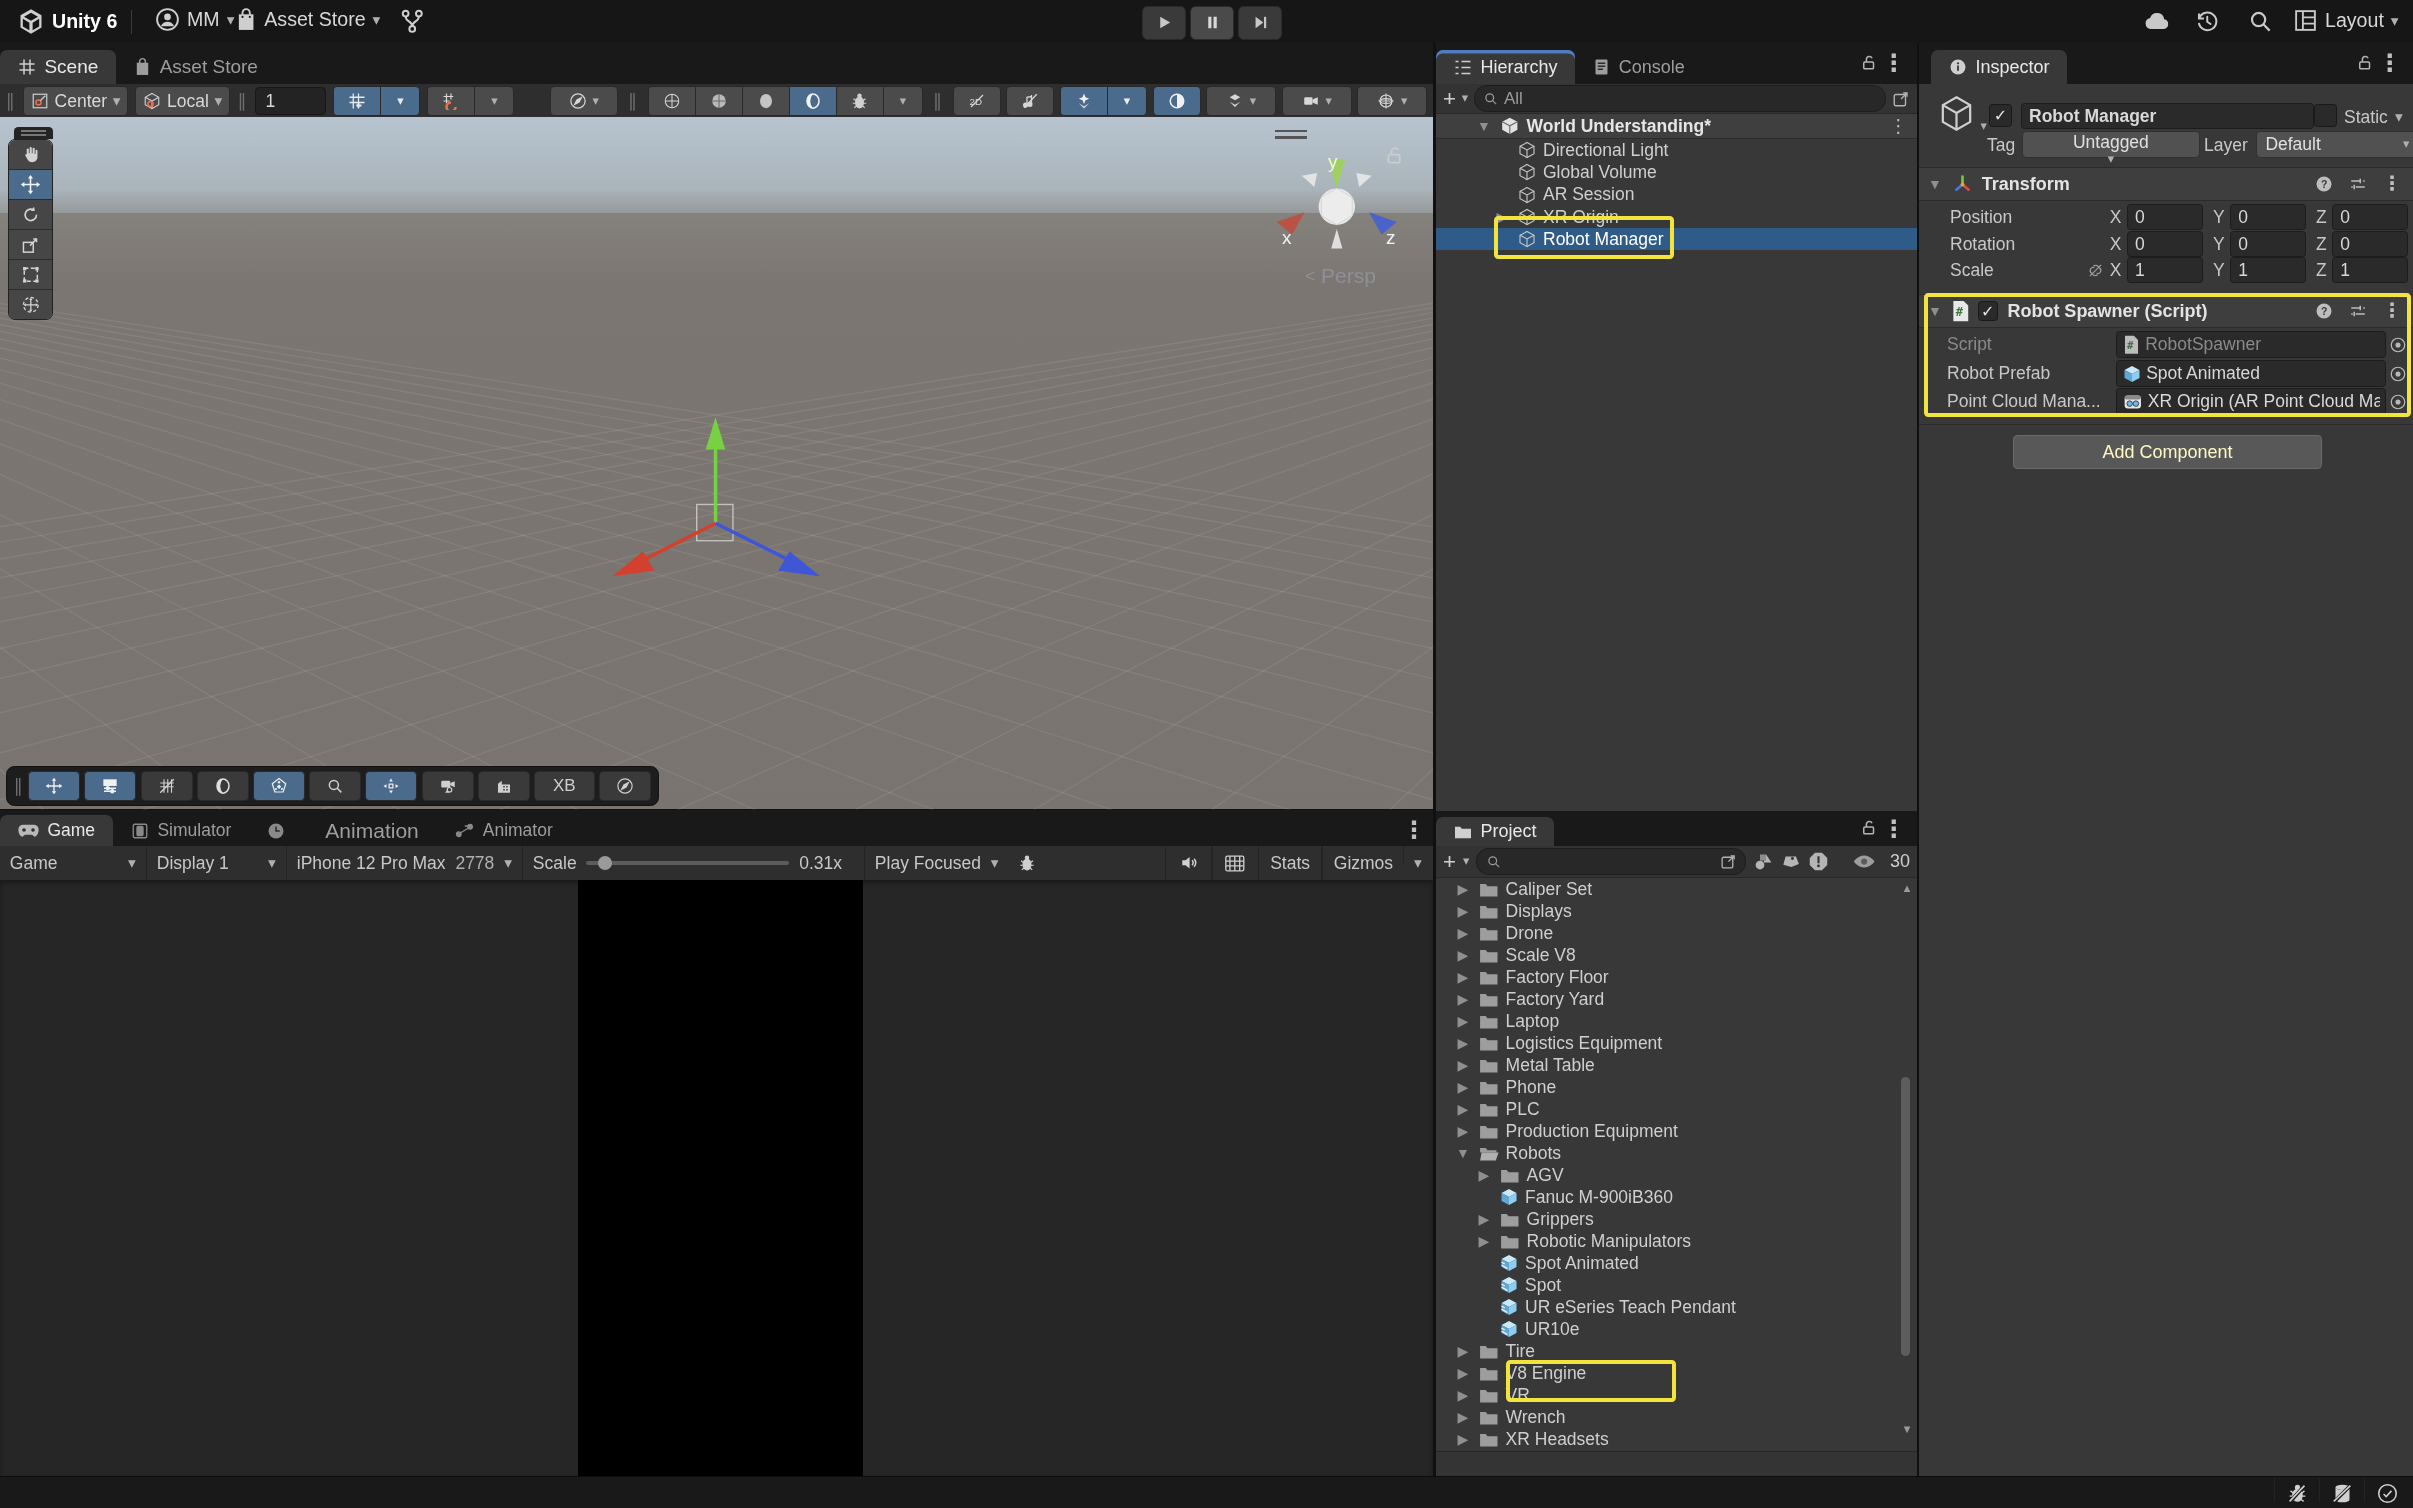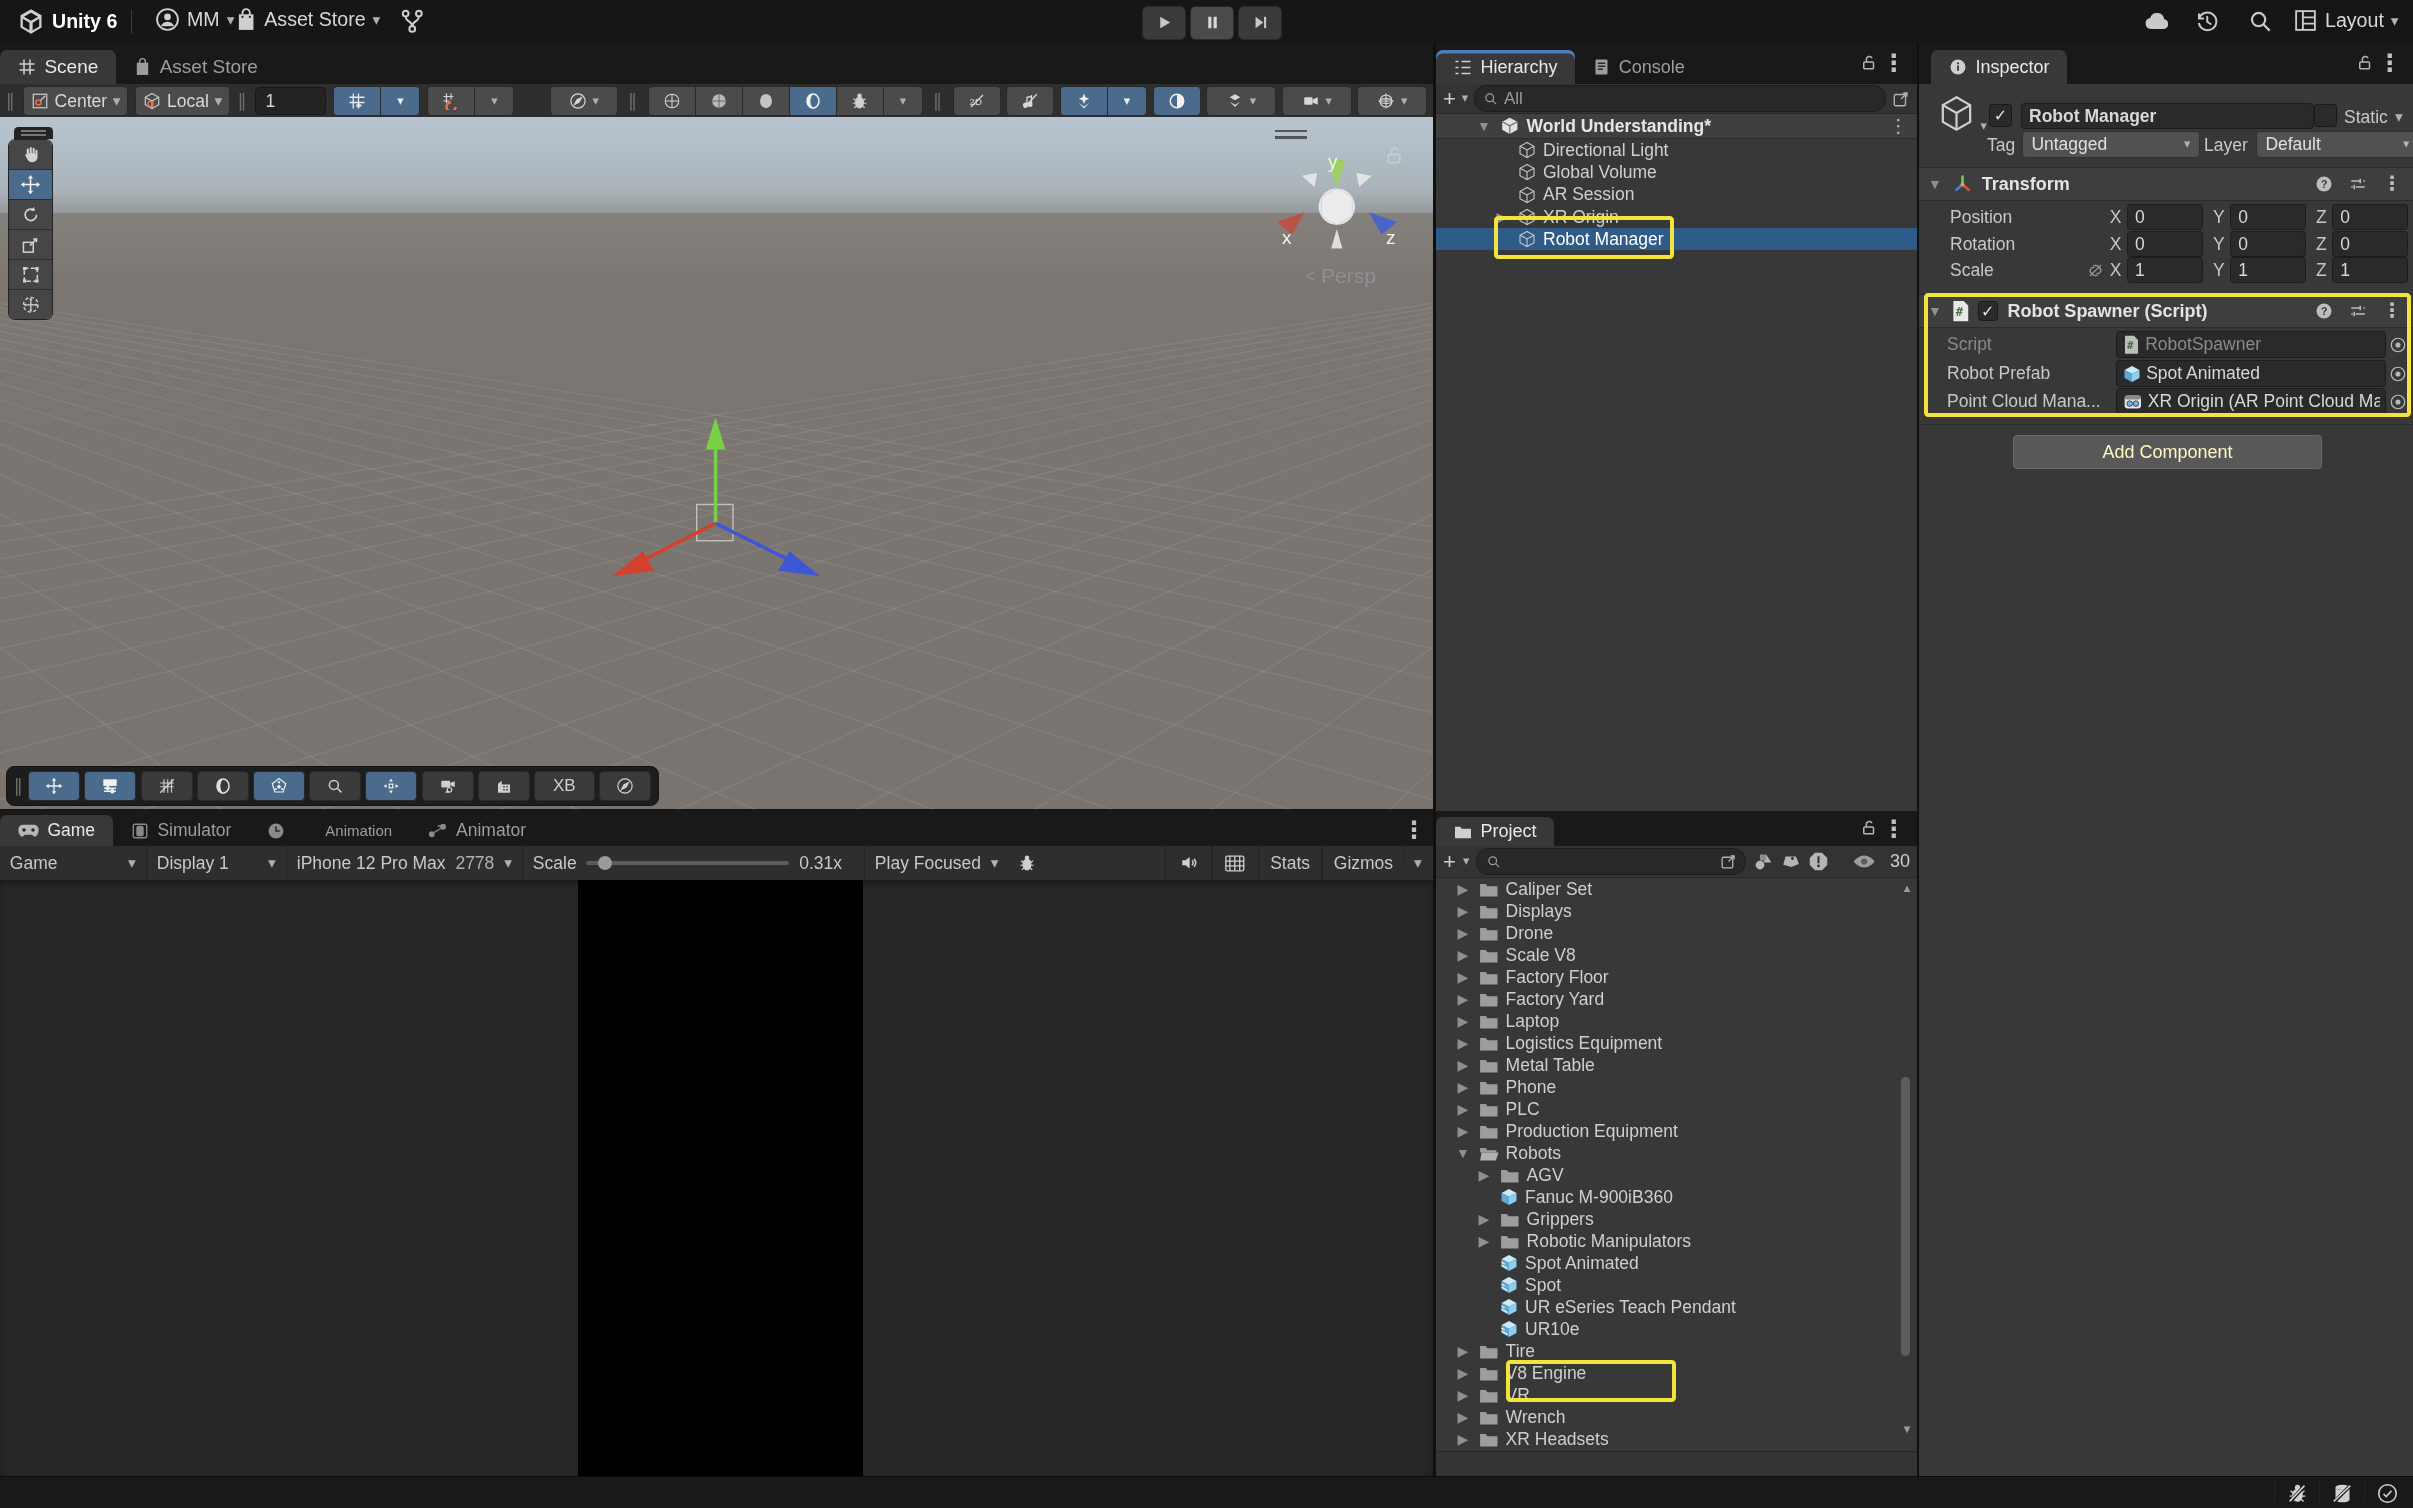--- a/index.html
+++ b/index.html
@@ -557,21 +557,21 @@
       </svg>
     <span>Game</span>
   </div>
   <div class="tab" style="height:31px;font-size:17.5px;">
     <svg class="gametab-ico" width="18" height="18" viewBox="0 0 24 24" fill="none" stroke="#9d9d9d" stroke-width="1.8">
         <rect x="3" y="3" width="18" height="18" rx="2"></rect>
         <rect x="8" y="6" width="8" height="12" rx="1.5" fill="#9d9d9d"></rect>
       </svg>
     <span>Simulator</span>
   </div>
-  <div class="tab" style="height:31px;font-size:15px;gap:40px;">
+  <div class="tab" style="height:31px;font-size:21px;gap:40px;">
     <svg class="gametab-ico" width="18" height="18" viewBox="0 0 24 24">
         <circle cx="12" cy="12" r="10" fill="#9d9d9d"></circle>
         <path d="M12 6v6h5" stroke="#2b2b2b" stroke-width="2" fill="none"></path>
       </svg>
     <span>Animation</span>
   </div>
   <div class="tab" style="height:31px;font-size:17.5px;">
     <svg class="gametab-ico" width="19.6" height="17" viewBox="0 0 26 22" fill="none" stroke="#9d9d9d" stroke-width="1.8">
         <circle cx="5" cy="16" r="3" fill="#9d9d9d"></circle>
         <circle cx="20" cy="6" r="3" fill="#9d9d9d"></circle>
@@ -1100,21 +1100,21 @@
   </div>
   <div class="abs chk" style="left:70px;top:61px;">✓</div>
   <div class="abs field" style="left:102px;top:60px;width:277px;font-weight:bold;">
       <span>Robot Manager</span>
     </div>
   <div class="abs chk" style="left:395px;top:61px;"></div>
   <span class="abs insp-label" style="left:425px;top:64px;">Static</span>
   <span class="abs caret" style="left:476px;top:66px;">▾</span>
 
   <span class="abs insp-label" style="left:68px;top:92px;">Tag</span>
-  <div class="abs dd" style="left:103px;top:88px;width:159px;">
+  <div class="abs dd" style="left:103px;top:88px;width:159px;flex-direction:column;">
       <span>Untagged</span>
       <span class="caret sm">▾</span>
     </div>
   <span class="abs insp-label" style="left:285px;top:92px;">Layer</span>
   <div class="abs dd" style="left:337px;top:88px;width:144px;">
       <span>Default</span>
       <span class="caret sm">▾</span>
     </div>
 
   <div class="abs comp-head" style="left:0;top:124px;width:494px;">

